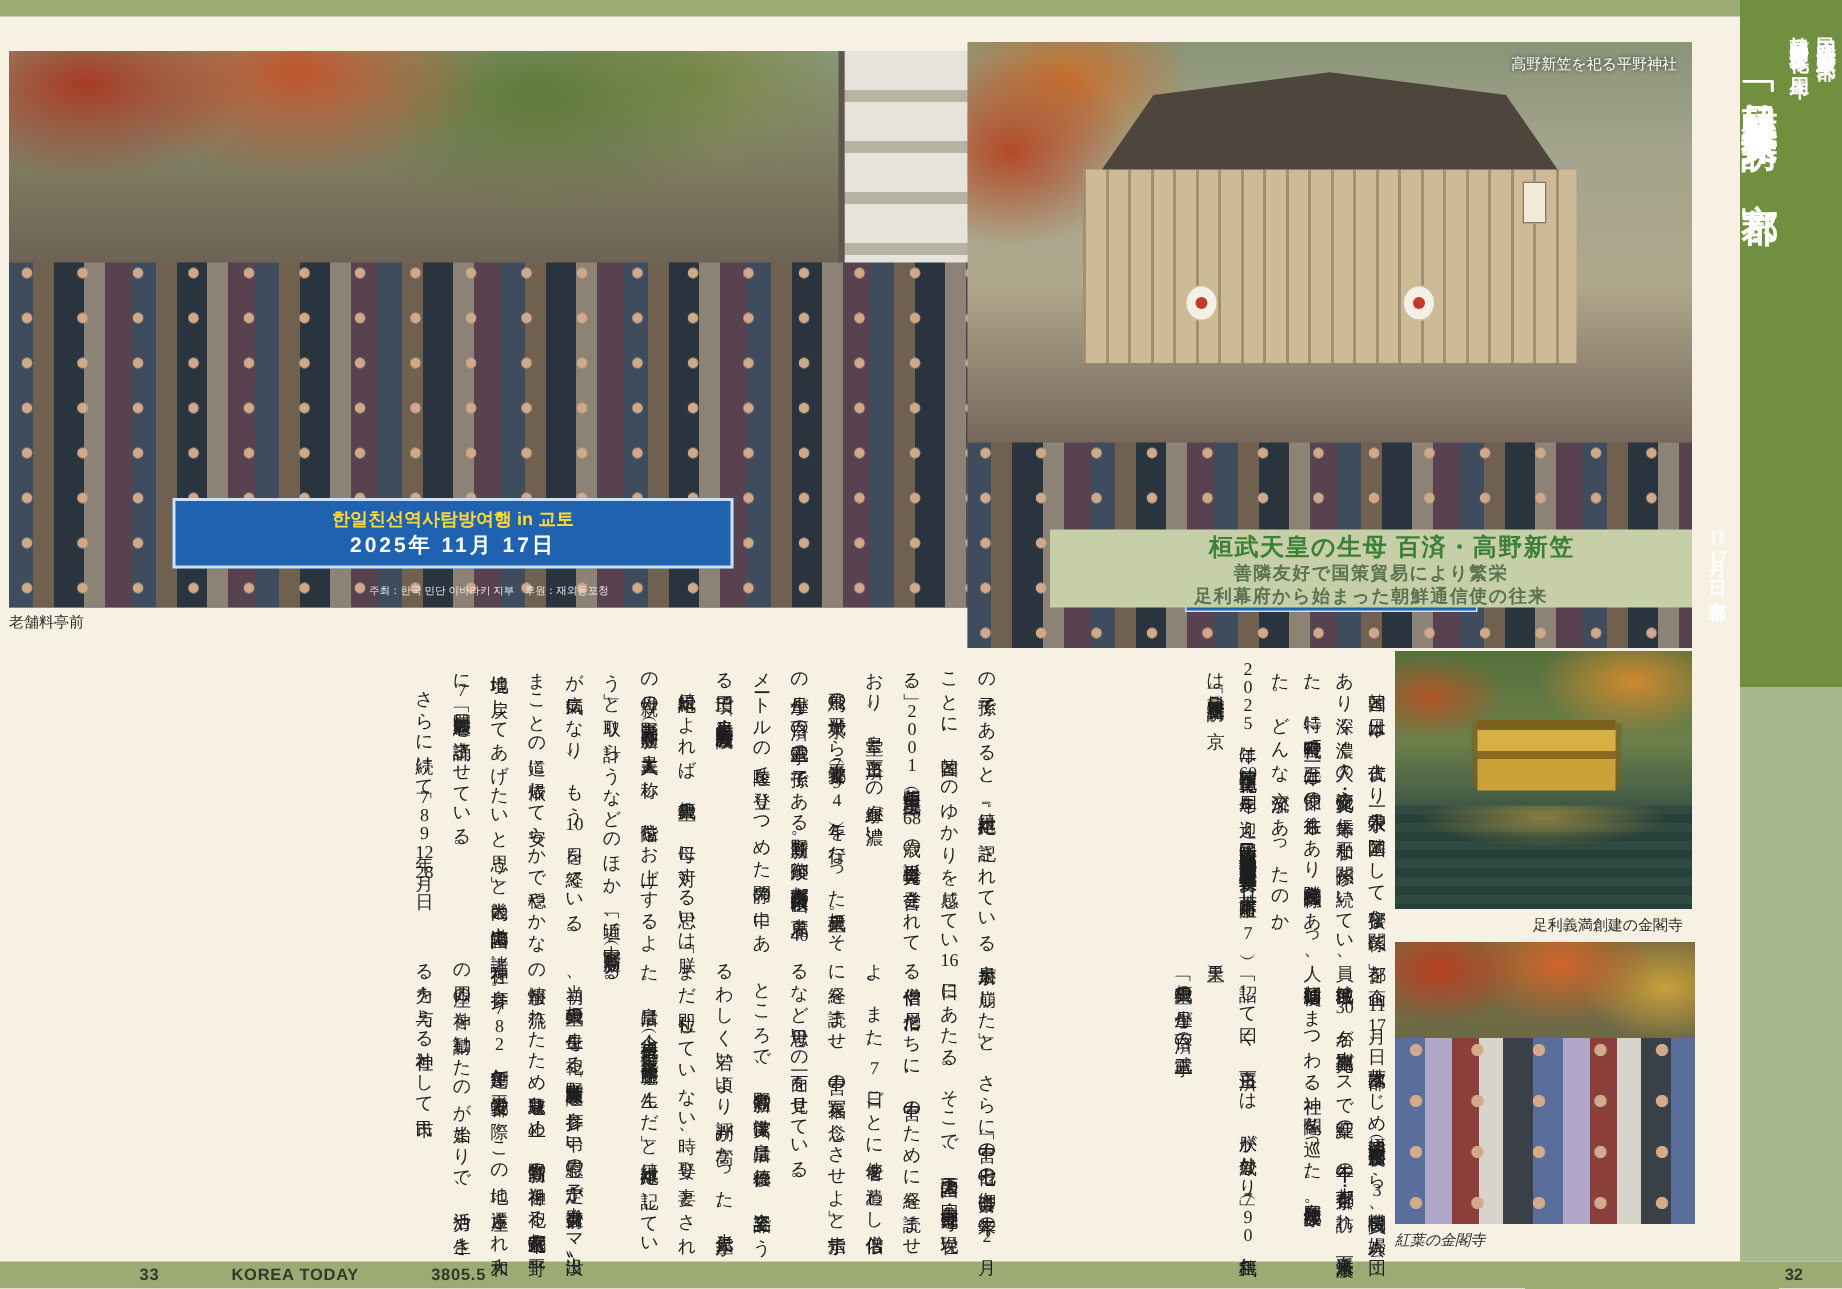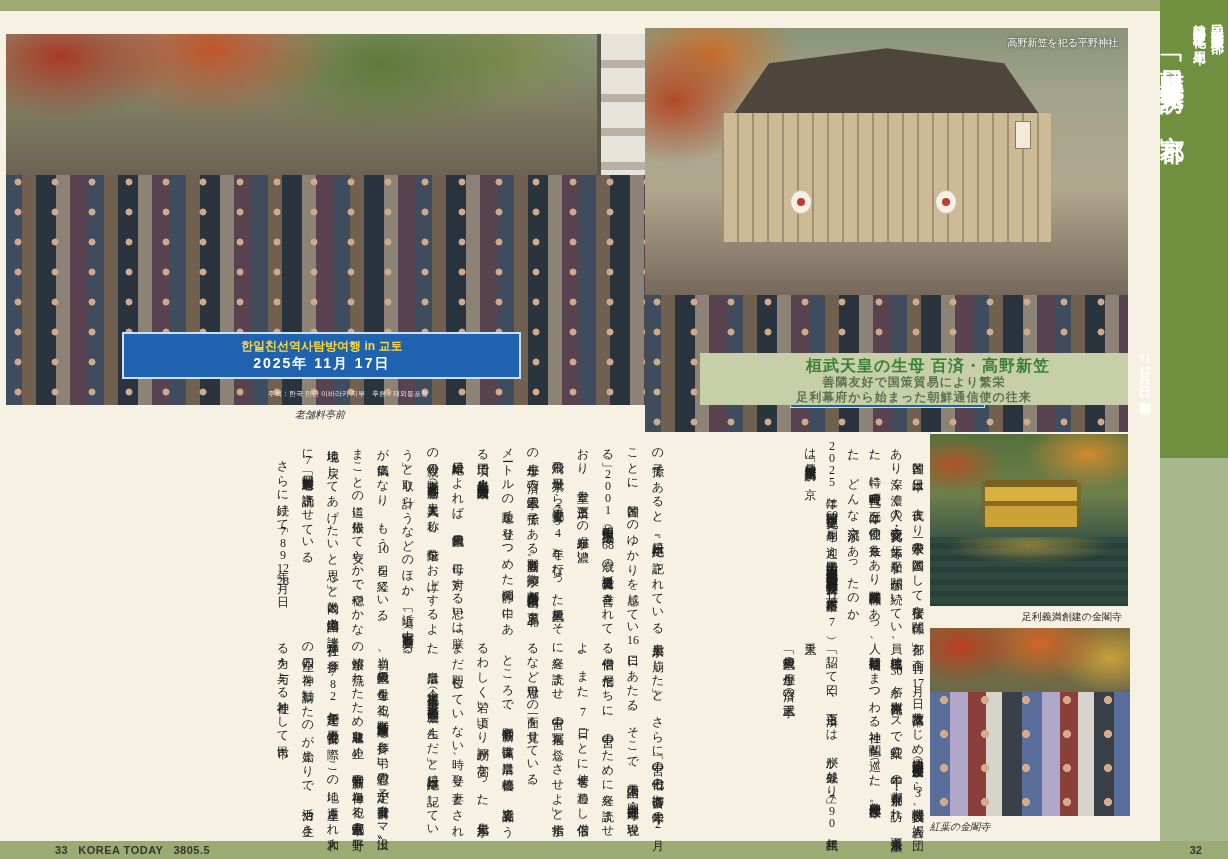--- a/index.html
+++ b/index.html
@@ -6,21 +6,21 @@
   body{
     width:1228px;height:859px;position:relative;overflow:hidden;
     background:#f6f1e3;
     font-family:"Liberation Serif","DejaVu Serif",serif;
   }
   .abs{position:absolute;}
   
   .top-strip{left:0;top:0;width:1160px;height:11px;background:#9cab74;}
   .footer-band{left:0;top:841px;width:1228px;height:18px;background:#9cab74;}
   .footer-left{left:55px;top:844px;font-family:"Liberation Sans",sans-serif;font-weight:bold;font-size:11px;color:#35382b;letter-spacing:.5px;}
-  .footer-left span{margin-right:10px;}
+  .footer-left span{margin-right:10px;margin-left:38px;}
   .footer-right{right:26px;top:844px;font-family:"Liberation Sans",sans-serif;font-weight:bold;font-size:11px;color:#35382b;}
   
   .sidebar{right:0;top:0;width:68px;height:841px;background:#a9b88c;}
   .sidebar-top{right:0;top:0;width:68px;height:458px;background:#71903f;}
   .vtext{writing-mode:vertical-rl;text-orientation:mixed;}
   .tcy{text-combine-upright:all;}
   .sb-text{position:absolute;top:0;right:2px;height:458px;width:64px;color:#fff;font-weight:bold;}
   .sb-line1{font-size:13px;padding-top:14px;letter-spacing:2px;}
   .sb-line2{font-size:13px;padding-top:14px;letter-spacing:2px;margin-left:2px;}
   .sb-title{font-size:24px;padding-top:46px;letter-spacing:3px;margin-left:3px;}
@@ -35,21 +35,21 @@
   .caption{font-family:"Liberation Sans",sans-serif;font-size:10px;color:#2b2b2b;}
   .overlay-cap{position:absolute;top:8px;right:10px;font-family:"Liberation Sans",sans-serif;
     font-size:10px;color:#fff;text-shadow:0 0 3px rgba(0,0,0,.8);}
   
   .p-rest{left:6px;top:34px;width:640px;height:371px;
     background:
       radial-gradient(ellipse 160px 90px at 8% 6%,#a93a24 0%,rgba(169,58,36,0) 70%),
       radial-gradient(ellipse 180px 100px at 30% 4%,#c0552c 0%,rgba(192,85,44,0) 70%),
       radial-gradient(ellipse 200px 110px at 55% 8%,#5f7a38 0%,rgba(95,122,56,0) 70%),
       radial-gradient(ellipse 150px 90px at 72% 5%,#7d8a4a 0%,rgba(125,138,74,0) 70%),
-      linear-gradient(180deg,#8c987c 0%,#7d7a5f 22%,#6d6355 38%,#56504a 60%,#3c3b3a 100%); padding-left: 44px;}
+      linear-gradient(180deg,#8c987c 0%,#7d7a5f 22%,#6d6355 38%,#56504a 60%,#3c3b3a 100%);}
   .bld{position:absolute;right:0;top:0;width:13%;height:58%;
     background:repeating-linear-gradient(180deg,#e6e3da 0 26px,#b8b2a4 26px 34px);border-left:4px solid #5c564c;}
   .crowd{position:absolute;left:0;bottom:0;width:100%;
     background-image:
       radial-gradient(circle 6px at 12px 7px,#cfa98a 55%,rgba(0,0,0,0) 62%),
       repeating-linear-gradient(90deg,#3f4c5e 0 16px,#706050 16px 30px,#2a343e 30px 50px,#8d8276 50px 64px,#584250 64px 82px);
     background-size:37px 30px,auto;}
   .crowd.h62{height:62%;}
   .crowd.h34{height:34%;}
   .banner{position:absolute;left:17%;bottom:7%;width:56%;background:#1f63b0;border:2px solid #cfe0f2;
@@ -105,21 +105,21 @@
       radial-gradient(circle 7px at 14px 8px,#d3ab8a 55%,rgba(0,0,0,0) 62%),
       repeating-linear-gradient(90deg,#5a6e9c 0 20px,#b0a7c9 20px 38px,#8a3f3a 38px 56px,#d8d4cc 56px 72px,#3a4048 72px 92px);}
   
   .article{position:absolute;color:#1f1f1f;text-align:justify;}
   .a-left{font-size:12px;line-height:25px;letter-spacing:.6px;}
   .a-right{font-size:12px;line-height:21.5px;letter-spacing:.6px;}
   .art-rt{left:690px;top:440px;width:238px;height:189px;}
   .art-rb{left:690px;top:634px;width:238px;height:197px;}
   .art-lt{left:30px;top:440px;width:640px;height:189px;}
   .art-lb{left:30px;top:634px;width:640px;height:197px;}
-  .cap-rest{left:6px;top:408px;width:628px;text-align:center;font-style:italic;}
+  .cap-rest{left:6px;top:408px;width:628px;}
   .cap-kk{left:930px;top:610px;width:192px;text-align:right;}
   .cap-mj{left:930px;top:820px;width:200px;font-style:italic;}
 </style>
 </head>
 <body>
 
 <div class="abs top-strip"></div>
 <div class="abs footer-band"></div>
 <div class="abs footer-left">
   <span>33</span><span>KOREA TODAY</span><span>3805.5</span>

